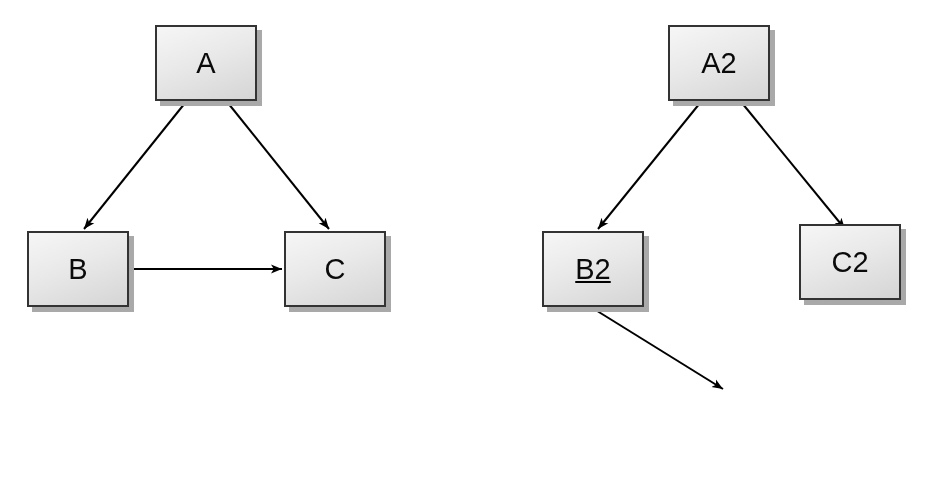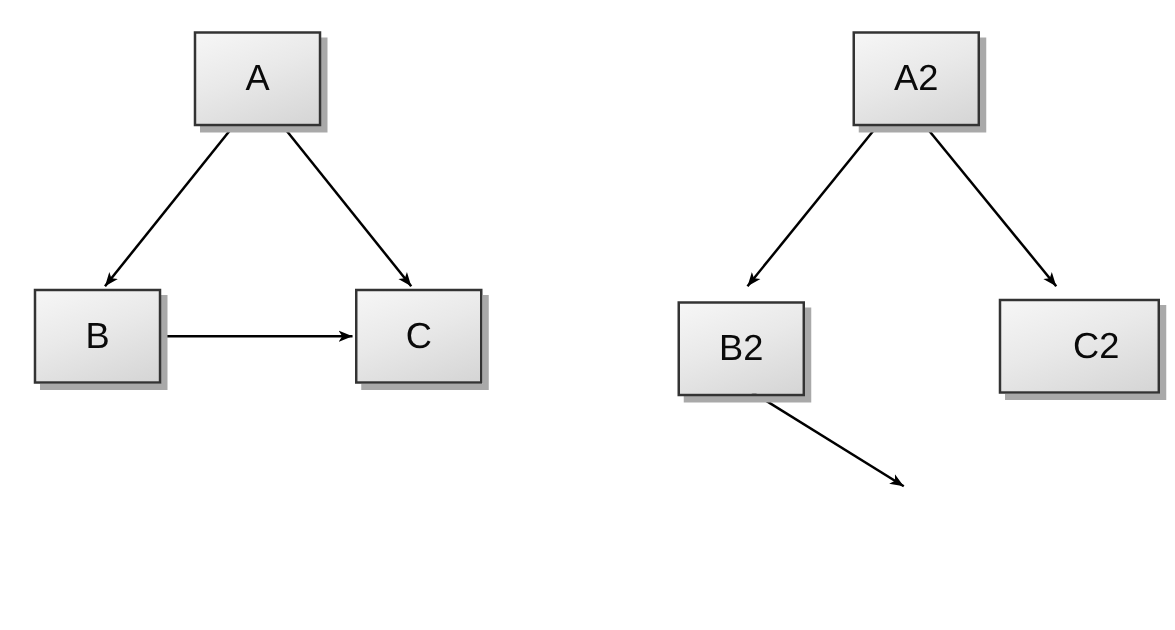--- a/index.html
+++ b/index.html
@@ -37,23 +37,23 @@
   .node-label {
     font-size: 29px;
     color: #0a0a0a;
     line-height: 1;
     user-select: none;
   }
   
   .pos-A  { left: 155px; top: 25px;  }
   .pos-B  { left: 27px;  top: 231px; }
   .pos-C  { left: 284px; top: 231px; }
-  .pos-A2 { left: 682px; top: 25px;  }
-  .pos-B2 { left: 542px; top: 241px; }
-  .pos-C2 { left: 799px; top: 239px; padding-left: 27px; }
+  .pos-A2 { left: 668px; top: 25px;  }
+  .pos-B2 { left: 542px; top: 231px; text-decoration: underline; }
+  .pos-C2 { left: 799px; top: 224px; }
   .pos-C3 { left: 677px; top: 391px; }
 </style>
 </head>
 <body>
 
 <div class="canvas">
 
   <svg class="edges-layer" width="940" height="504" viewBox="0 0 940 504" xmlns="http://www.w3.org/2000/svg">
     <defs>
       <marker id="arrowhead" markerWidth="13" markerHeight="11" refX="11" refY="5" orient="auto" markerUnits="userSpaceOnUse">

